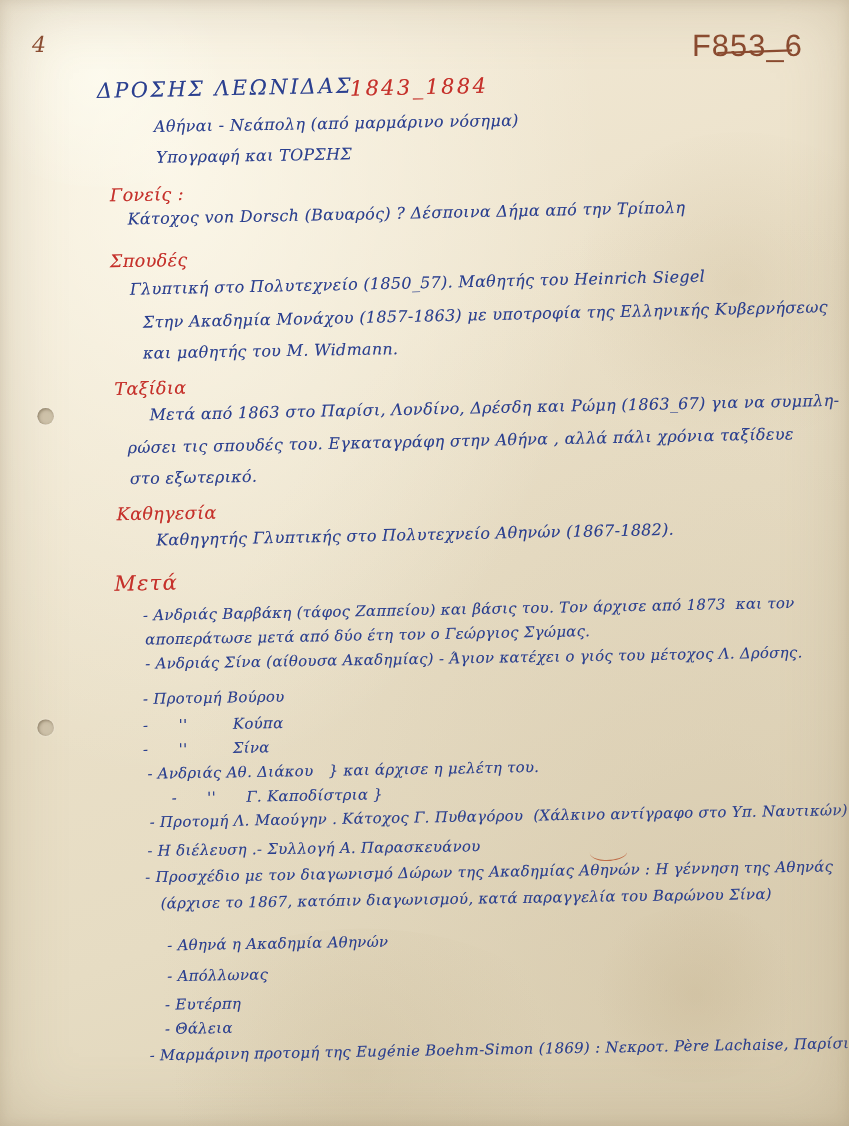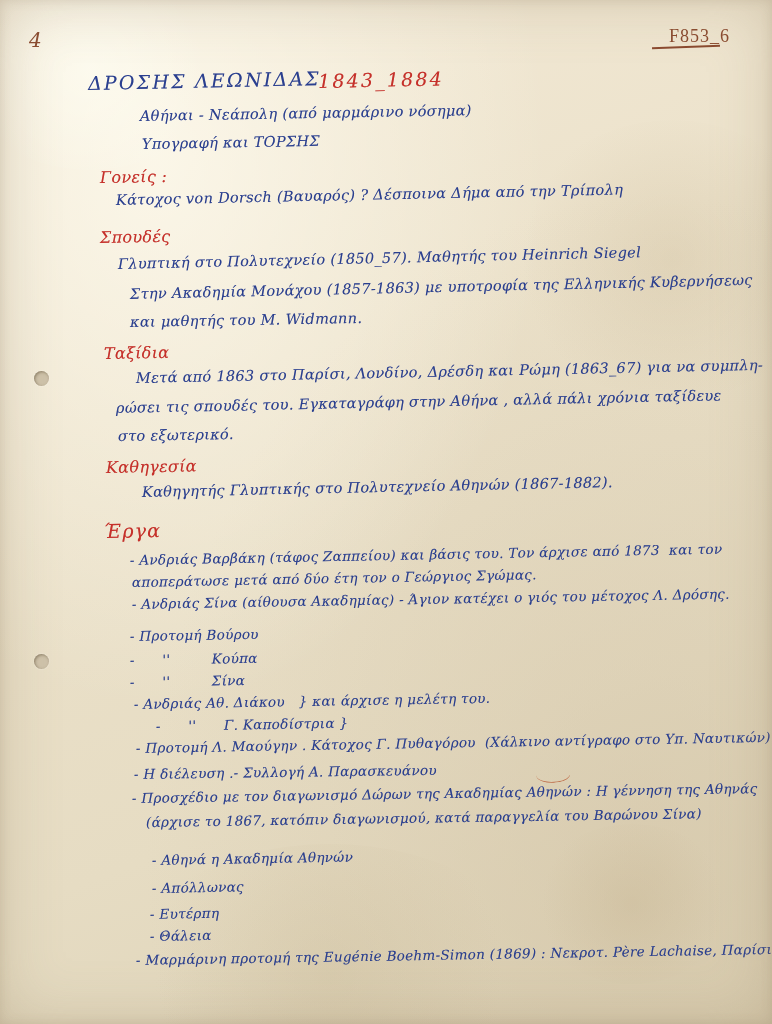--- a/index.html
+++ b/index.html
@@ -74,23 +74,23 @@
     top: 28px;
     font-size: 20px;
     color: #8a4a2f;
     font-family: "DejaVu Serif", serif;
     font-style: italic;
   }
   .archive-code {
     position: absolute;
     right: 42px;
     top: 26px;
-    font-size: 18px;
+    font-size: 28px;
     color: #8a4a2f;
-    font-family: Liberation Serif, serif;
+    font-family: Liberation Sans, sans-serif;
     letter-spacing: 1px;
   }
   .strike {
     position: absolute;
     background: #8a4a2f;
     height: 1.5px;
   }
   .ink-mark {
     position: absolute;
     width: 34px;
@@ -133,21 +133,21 @@
   <div class="hw md" style="left:130px; top:314px; transform:rotate(-1deg);">και μαθητής του M. Widmann.</div>
 
   <div class="hw lg red" style="left:104px; top:344px; transform:rotate(-1deg);">Ταξίδια</div>
   <div class="hw md" style="left:136px; top:370px; transform:rotate(-1.2deg);">Μετά από 1863 στο Παρίσι, Λονδίνο, Δρέσδη και Ρώμη (1863_67) για να συμπλη-</div>
   <div class="hw md" style="left:116px; top:400px; transform:rotate(-1.2deg);">ρώσει τις σπουδές του. Εγκαταγράφη στην Αθήνα , αλλά πάλι χρόνια ταξίδευε</div>
   <div class="hw md" style="left:118px; top:428px; transform:rotate(-1deg);">στο εξωτερικό.</div>
 
   <div class="hw lg red" style="left:106px; top:458px; transform:rotate(-1deg);">Καθηγεσία</div>
   <div class="hw md" style="left:142px; top:484px; transform:rotate(-1.2deg);">Καθηγητής Γλυπτικής στο Πολυτεχνείο Αθηνών (1867-1882).</div>
 
-  <div class="hw big red" style="left:104px; top:520px; letter-spacing:1.2px; transform:rotate(-1deg);">Έργα</div>
+  <div class="hw big red" style="left:104px; top:520px; letter-spacing:1.2px; transform:rotate(-1deg);">Μετά</div>
 
   <div class="hw sm" style="left:130px; top:552px; transform:rotate(-1.1deg);">- Ανδριάς Βαρβάκη (τάφος Ζαππείου) και βάσις του. Τον άρχισε από 1873  και τον</div>
   <div class="hw sm" style="left:132px; top:574px; transform:rotate(-1.1deg);">αποπεράτωσε μετά από δύο έτη τον ο Γεώργιος Σγώμας.</div>
   <div class="hw sm" style="left:132px; top:596px; transform:rotate(-1deg);">- Ανδριάς Σίνα (αίθουσα Ακαδημίας) - Άγιον κατέχει ο γιός του μέτοχος Λ. Δρόσης.</div>
   <div class="hw sm" style="left:130px; top:628px; transform:rotate(-1deg);">- Προτομή Βούρου</div>
   <div class="hw sm" style="left:130px; top:652px; transform:rotate(-1deg);">-      ''         Κούπα</div>
   <div class="hw sm" style="left:130px; top:674px; transform:rotate(-1deg);">-      ''         Σίνα</div>
   <div class="hw sm" style="left:134px; top:696px; transform:rotate(-1deg);">- Ανδριάς Αθ. Διάκου   } και άρχισε η μελέτη του.</div>
   <div class="hw sm" style="left:156px; top:718px; transform:rotate(-1deg);">-      ''      Γ. Καποδίστρια }</div>
   <div class="hw sm" style="left:136px; top:740px; transform:rotate(-1deg);">- Προτομή Λ. Μαούγην . Κάτοχος Γ. Πυθαγόρου  (Χάλκινο αντίγραφο στο Υπ. Ναυτικών)</div>

